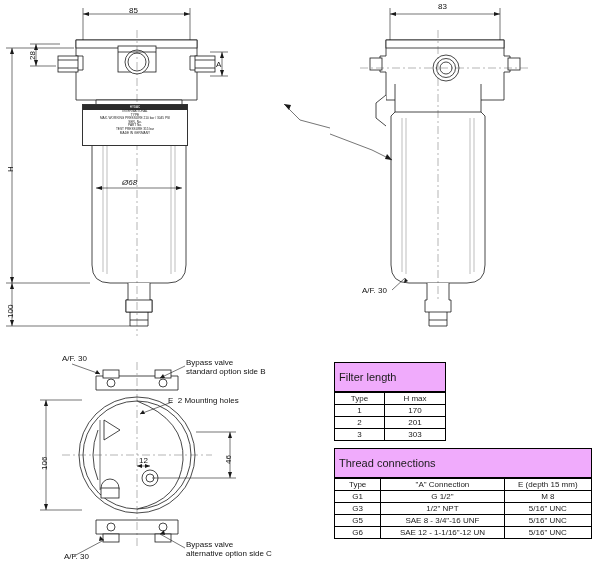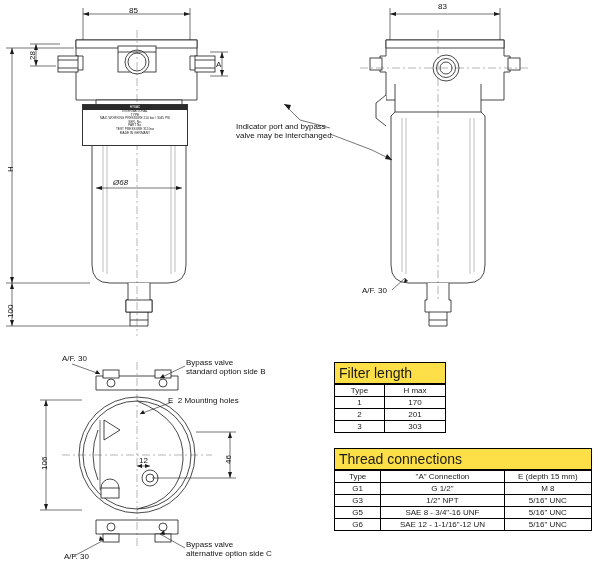--- a/index.html
+++ b/index.html
@@ -12,21 +12,21 @@
     overflow:hidden;
   }
   .stage{position:absolute;left:0;top:0;width:600px;height:568px;}
   svg{position:absolute;left:0;top:0;}
   .lbl{position:absolute;font-size:8px;line-height:9px;color:#111;white-space:pre;}
   .lbl.rot{transform-origin:0 0;}
   table{border-collapse:collapse;font-size:8px;}
   .tbl{position:absolute;background:#fff;}
   .tbl table{width:100%;}
   .tbl th,.tbl td{border:1px solid #000;padding:1px 3px;text-align:center;font-weight:normal;}
-  .tbl .title{border:1px solid #000;padding:2px 4px;text-align:left;font-size:14px;background:#fde047;}
+  .tbl .title{border:1px solid #000;padding:8px 4px;text-align:left;font-size:11px;background:#f0abfc;}
   .tbl th{font-size:8px;}
   .plate{
     position:absolute;border:1px solid #333;background:#fff;
     font-size:3.2px;line-height:3.6px;text-align:center;color:#222;overflow:hidden;
   }
   .plate .bar{height:5px;background:#2b2b2b;color:#fff;font-size:3px;line-height:5px;}
 </style>
 </head>
 <body>
 
@@ -231,27 +231,25 @@
     <path d="M104 540 l-5 1 l1 -5 z" fill="#1a1a1a" stroke="none"></path>
   </g>
 </svg>
 
 <div class="lbl" style="left:129px;top:6px;">85</div>
 <div class="lbl" style="left:438px;top:2px;">83</div>
 <div class="lbl rot" style="left:28px;top:60px;transform:rotate(-90deg);">28</div>
 <div class="lbl" style="left:216px;top:60px;">A</div>
 <div class="lbl rot" style="left:6px;top:172px;transform:rotate(-90deg);">H</div>
 <div class="lbl rot" style="left:6px;top:318px;transform:rotate(-90deg);">100</div>
-<div class="lbl" style="left:113px;top:178px;font-style:italic;">Ø68</div>
+<div class="lbl" style="left:122px;top:178px;font-style:italic;">Ø68</div>
 <div class="lbl rot" style="left:40px;top:470px;transform:rotate(-90deg);">106</div>
 <div class="lbl rot" style="left:224px;top:464px;transform:rotate(-90deg);">46</div>
 <div class="lbl" style="left:139px;top:456px;text-align:center;">12</div>
 
-<div class="lbl" style="left:236px;top:122px;width:140px;">Indicator port and bypass
-valve may be interchanged.</div>
 <div class="lbl" style="left:186px;top:358px;width:130px;">Bypass valve
 standard option side B</div>
 <div class="lbl" style="left:186px;top:540px;width:140px;">Bypass valve
 alternative option side C</div>
 <div class="lbl" style="left:168px;top:396px;">E  2 Mounting holes</div>
 <div class="lbl" style="left:62px;top:354px;">A/F. 30</div>
 <div class="lbl" style="left:64px;top:552px;">A/F. 30</div>
 <div class="lbl" style="left:362px;top:286px;">A/F. 30</div>
 
 <div class="plate" style="left:82px;top:104px;width:104px;height:40px;">

